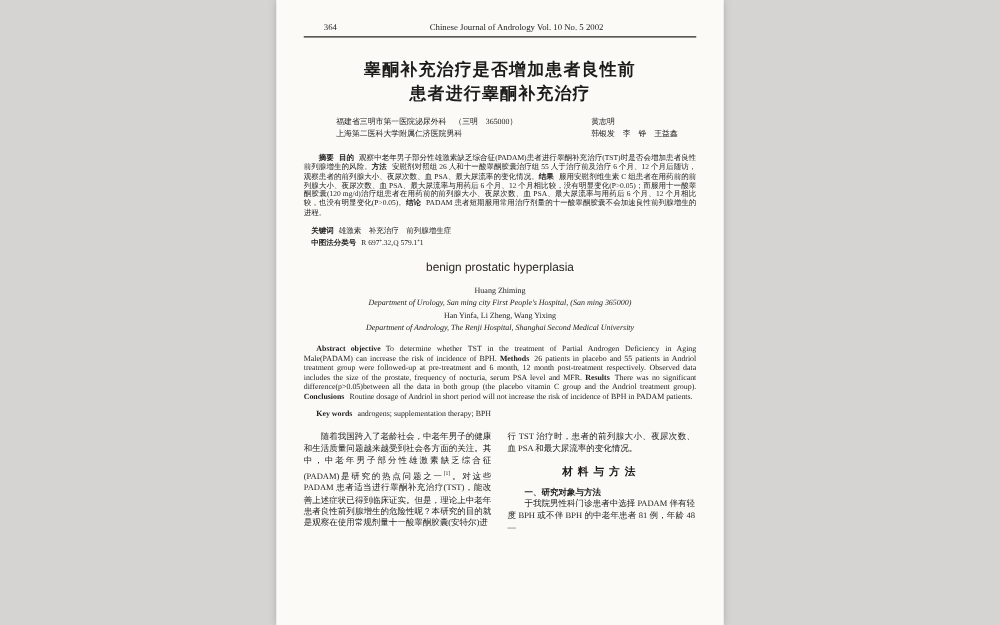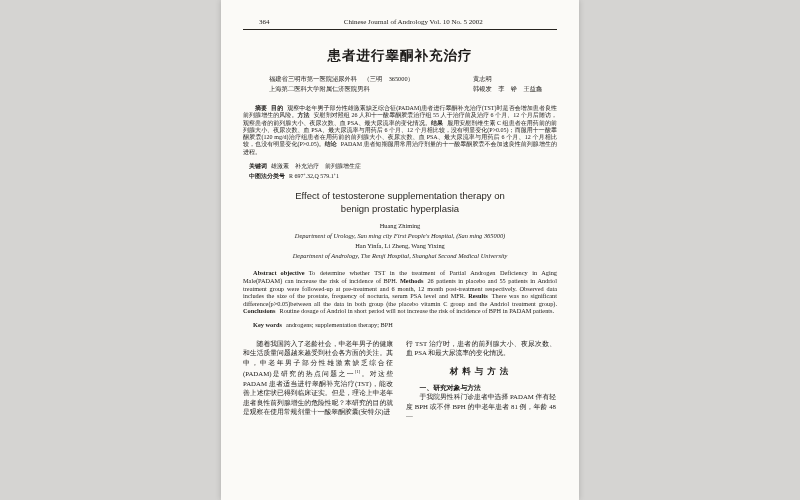--- a/index.html
+++ b/index.html
@@ -90,20 +90,21 @@
 
 <div class="canvas">
   <div class="page">
 
     <div class="header-row">
       <span class="pageno">364</span>
       <span class="journal">Chinese Journal of Andrology Vol. 10 No. 5 2002</span>
     </div>
 
     <div class="cn-title">
+      <div>睾酮补充治疗是否增加患者良性前</div>
       <div>患者进行睾酮补充治疗</div>
     </div>
 
     <div class="affils">
       <div class="affil-row">
         <span class="affil-inst">福建省三明市第一医院泌尿外科　（三明　365000）</span>
         <span>黄志明</span>
       </div>
       <div class="affil-row">
         <span class="affil-inst">上海第二医科大学附属仁济医院男科</span>
@@ -114,21 +115,20 @@
     <p class="abstract-cn"><span class="lbl">摘要</span><span class="lbl">目的</span><span>观察中老年男子部分性雄激素缺乏综合征(PADAM)患者进行睾酮补充治疗(TST)时是否会增加患者良性前列腺增生的风险。</span><span class="lbl">方法</span><span>安慰剂对照组 26 人和十一酸睾酮胶囊治疗组 55 人于治疗前及治疗 6 个月、12 个月后随访，观察患者的前列腺大小、夜尿次数、血 PSA、最大尿流率的变化情况。</span><span class="lbl">结果</span><span>服用安慰剂维生素 C 组患者在用药前的前列腺大小、夜尿次数、血 PSA、最大尿流率与用药后 6 个月、12 个月相比较，没有明显变化(P&gt;0.05)；而服用十一酸睾酮胶囊(120 mg/d)治疗组患者在用药前的前列腺大小、夜尿次数、血 PSA、最大尿流率与用药后 6 个月、12 个月相比较，也没有明显变化(P&gt;0.05)。</span><span class="lbl">结论</span><span>PADAM 患者短期服用常用治疗剂量的十一酸睾酮胶囊不会加速良性前列腺增生的进程。</span></p>
 
     <div class="kwline">
       <span class="lbl">关键词</span><span>雄激素　补充治疗　前列腺增生症</span>
     </div>
     <div class="kwline">
       <span class="lbl">中图法分类号</span><span>R 697⁺.32,Q 579.1⁺1</span>
     </div>
 
     <div class="en-title">
-      <div>Effect of testosterone supplementation therapy on</div>
       <div>benign prostatic hyperplasia</div>
     </div>
 
     <div class="authors">
       <div>Huang Zhiming</div>
       <div class="dept">Department of Urology, San ming city First People's Hospital, (San ming 365000)</div>
       <div>Han Yinfa, Li Zheng, Wang Yixing</div>
       <div class="dept">Department of Andrology, The Renji Hospital, Shanghai Second Medical University</div>
     </div>
 

